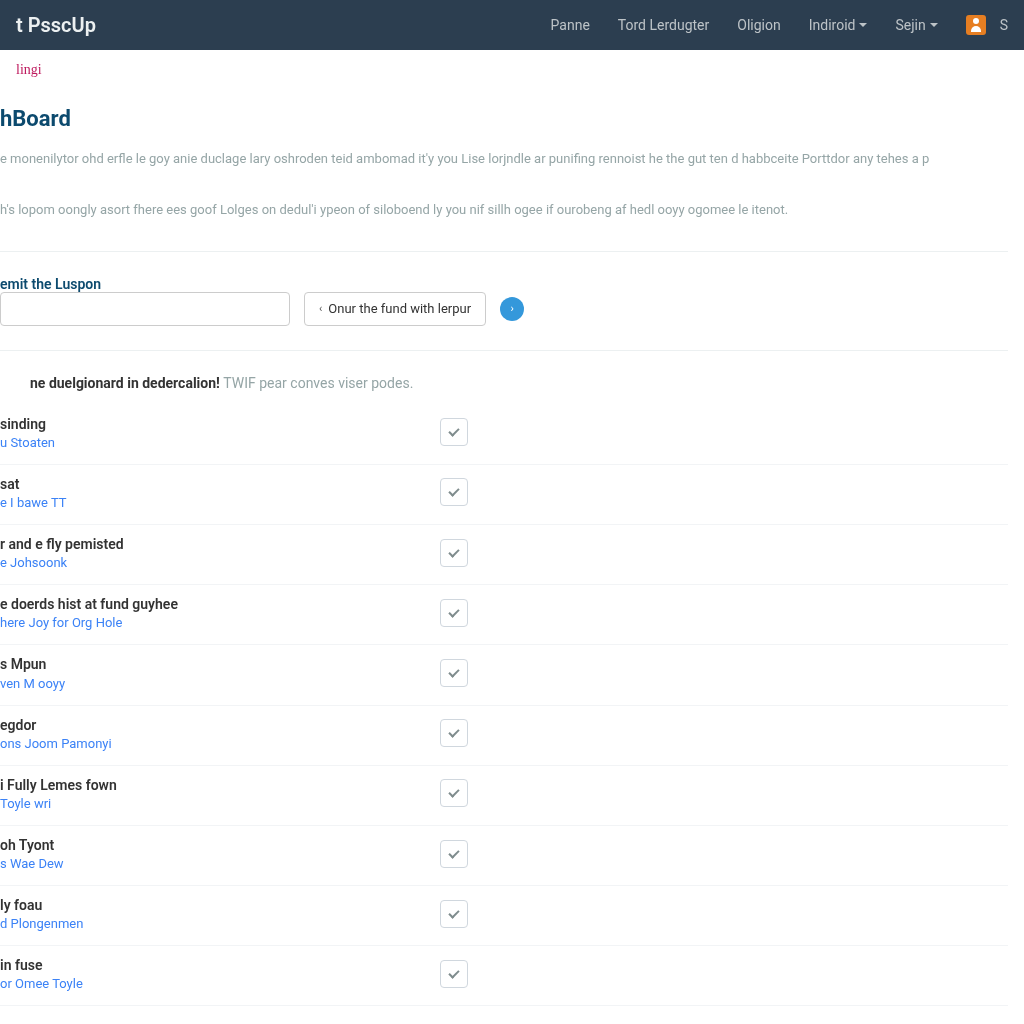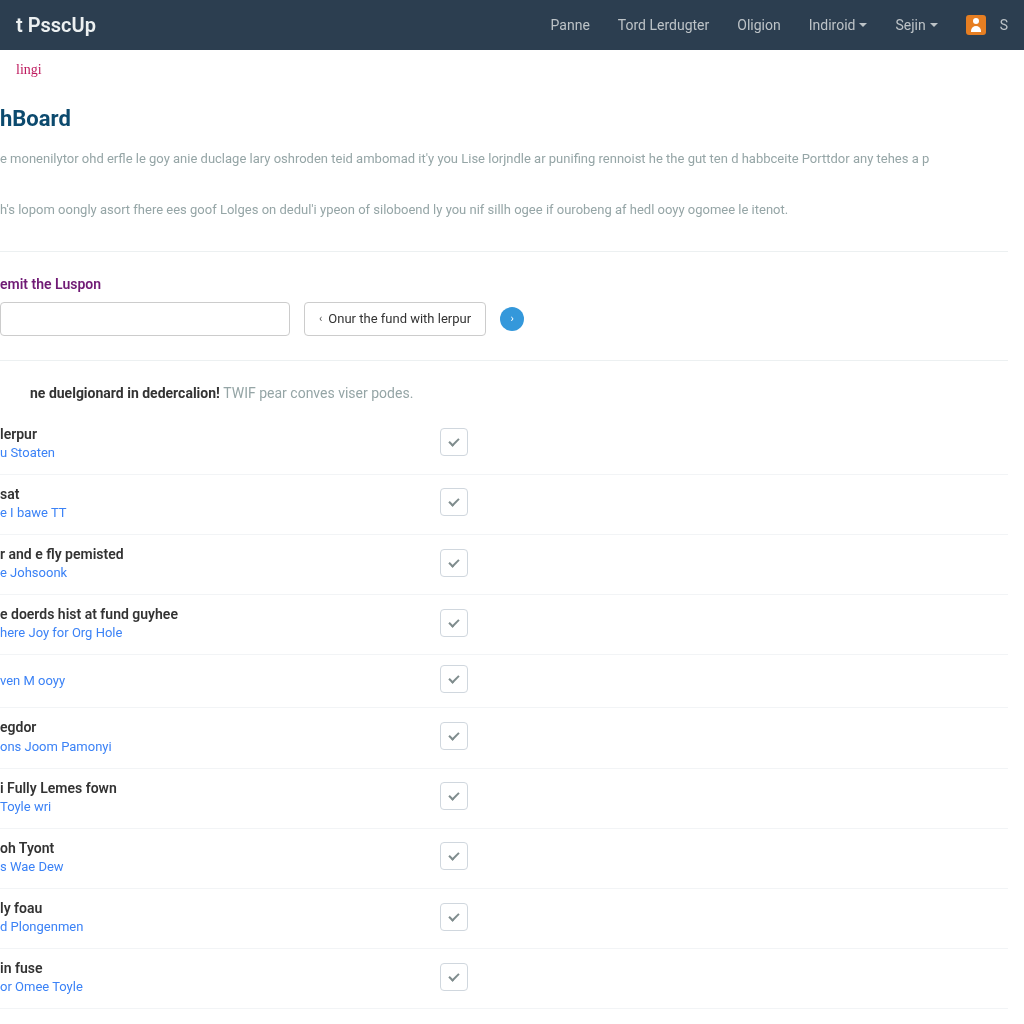--- a/index.html
+++ b/index.html
@@ -85,22 +85,21 @@
 hr.sep {
   border: none;
   border-top: 1px solid #ecf0f1;
   margin: 24px 0;
 }
 
 
 .prompt-label {
   font-size: 14px;
   font-weight: 600;
-  color: #701a75;
-  margin-bottom: 10px;
+  color: #0c4a6e;
 }
 .prompt-row {
   display: flex;
   align-items: center;
   gap: 14px;
   margin-bottom: 8px;
 }
 .text-input {
   width: 290px;
   height: 34px;
@@ -237,21 +236,21 @@
   <hr class="sep">
 
   <div class="section-heading">
     <span>ne duelgionard in dedercalion!</span>
     <span class="muted">TWIF pear conves viser podes.</span>
   </div>
 
   <div id="item-list">
       <div class="item">
         <div class="item-main">
-          <div class="item-title">lerpur</div>
+          <div class="item-title">sinding</div>
           <div class="item-sub">u Stoaten</div>
         </div>
         <div class="item-action"><button class="sq-btn" title="check-icon"></button></div>
       </div>
       <div class="item">
         <div class="item-main">
           <div class="item-title">sat</div>
           <div class="item-sub">e I bawe TT</div>
         </div>
         <div class="item-action"><button class="sq-btn" title="check-icon"></button></div>
@@ -265,20 +264,21 @@
       </div>
       <div class="item">
         <div class="item-main">
           <div class="item-title">e doerds hist at fund guyhee</div>
           <div class="item-sub">here Joy for Org Hole</div>
         </div>
         <div class="item-action"><button class="sq-btn" title="check-icon"></button></div>
       </div>
       <div class="item">
         <div class="item-main">
+          <div class="item-title">s Mpun</div>
           <div class="item-sub">ven M ooyy</div>
         </div>
         <div class="item-action"><button class="sq-btn" title="check-icon"></button></div>
       </div>
       <div class="item">
         <div class="item-main">
           <div class="item-title">egdor</div>
           <div class="item-sub">ons Joom Pamonyi</div>
         </div>
         <div class="item-action"><button class="sq-btn" title="check-icon"></button></div>

